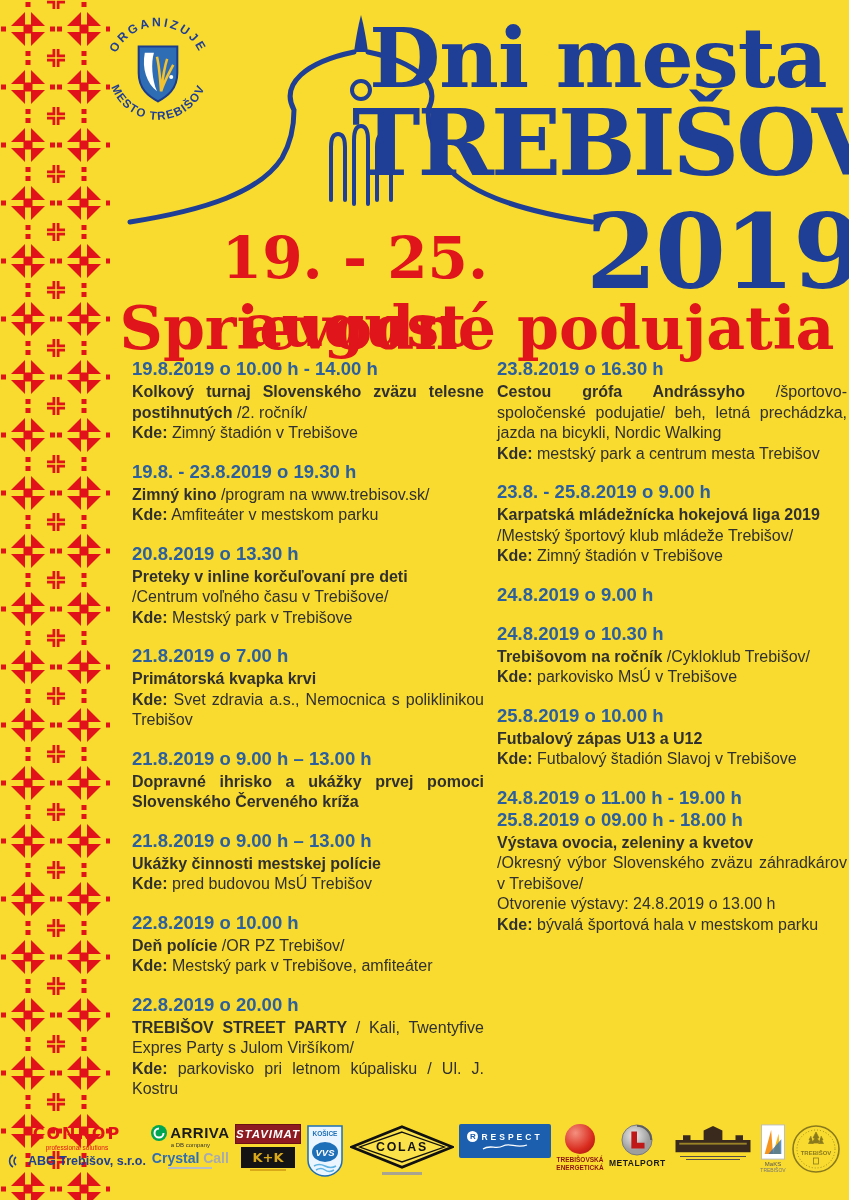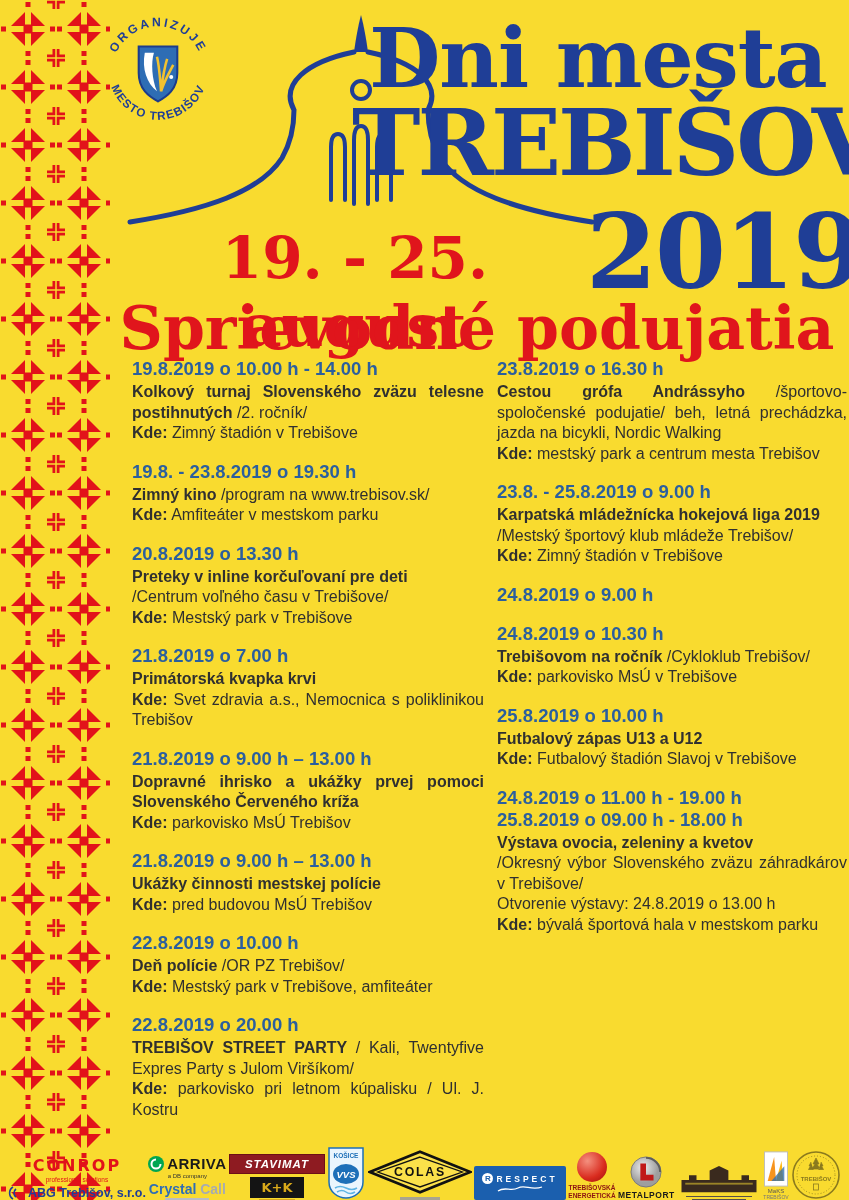--- a/index.html
+++ b/index.html
@@ -26,34 +26,34 @@
   #col-right{left:497px;width:350px;}
   .event{margin-bottom:17px;}
   .ev-date{color:#2B5F9E;font-weight:700;font-size:18.5px;line-height:22px;}
   .ev-body{color:#303030;font-size:16px;line-height:20.5px;text-align:justify;margin-top:2px;}
   .ev-title{font-weight:700;}
   .ev-note{font-weight:400;}
   .ev-note.block{display:block;}
   .ev-extra{font-weight:400;}
   .kde-label{font-weight:700;}
   
-  .footer{position:absolute;left:0;bottom:0;width:100%;height:76px;display:flex;align-items:flex-end;
+  .footer{position:absolute;left:0;bottom:0;width:100%;height:76px;display:flex;align-items:flex-start;
           justify-content:space-between;padding:0 8px;box-sizing:border-box;}
   .sponsor{display:flex;flex-direction:column;align-items:center;justify-content:center;text-align:center;}
   .conrop-name{color:#E2121A;font-weight:800;font-size:16px;letter-spacing:2px;font-family:"DejaVu Sans",sans-serif;}
   .conrop-sub{color:#E2121A;font-size:6.5px;margin:1px 0 3px;}
   .abg-row{display:flex;align-items:center;gap:8px;color:#1F3E96;font-weight:700;font-size:12.5px;}
   .arriva-row{display:flex;align-items:center;gap:3px;}
   .arriva-name{font-weight:800;font-size:15px;color:#1A1A1A;letter-spacing:.5px;}
   .arriva-sub{font-size:6px;color:#333;margin:1px 0 3px;}
   .crystal{font-weight:700;font-size:14px;line-height:1;}
   .c1{color:#2F6DB5;} .c2{color:#A7ABB0;}
   .tagbar{width:44px;height:2px;background:#B9BDC2;margin:2px auto 0;}
   .stavimat{background:#8E1B21;color:#fff;font-style:italic;font-weight:700;font-size:11.5px;
-            padding:3px 15px;letter-spacing:1px;border:1px solid #6D1016;}
+            padding:3px 0;letter-spacing:1px;border:1px solid #6D1016;}
   .kk{background:#141414;color:#D9A91A;font-weight:800;font-size:13px;padding:3px 11px;margin-top:3px;
       font-family:"DejaVu Sans",sans-serif;}
   .kkbar{width:36px;height:1.5px;background:#D9A91A;margin-top:1px;}
   .respect{width:92px;height:34px;background:#1B5FAE;border-radius:2px;display:flex;flex-direction:column;
            align-items:center;justify-content:center;gap:1px;}
   .respect-row{display:flex;align-items:center;gap:3px;}
   .r-circle{width:11px;height:11px;border-radius:50%;background:#fff;color:#1B5FAE;font-size:8px;font-weight:800;
             display:flex;align-items:center;justify-content:center;line-height:1;}
   .respect-name{color:#fff;font-size:8.5px;font-weight:700;letter-spacing:3px;}
   .te-circle{width:30px;height:30px;border-radius:50%;background:radial-gradient(circle at 35% 30%,#F4907F,#D92B1E 60%,#9C0F0C);margin-bottom:2px;}
@@ -176,21 +176,20 @@
         <div class="ev-kde"><span class="kde-label">Kde:</span><span class="kde-text"> Svet zdravia a.s., Nemocnica s poliklinikou Trebišov</span></div>
       </div>
     </div>
 
     <div class="event">
       <div class="ev-dates">
           <div class="ev-date">21.8.2019 o 9.00 h – 13.00 h</div>
         </div>
       <div class="ev-body"><span class="ev-title">Dopravné ihrisko a ukážky prvej pomoci Slovenského Červeného kríža</span>
         
-        <div class="ev-kde"><span class="kde-label">Kde:</span><span class="kde-text"> parkovisko MsÚ Trebišov</span></div>
       </div>
     </div>
 
     <div class="event">
       <div class="ev-dates">
           <div class="ev-date">21.8.2019 o 9.00 h – 13.00 h</div>
         </div>
       <div class="ev-body"><span class="ev-title">Ukážky činnosti mestskej polície</span>
         
         <div class="ev-kde"><span class="kde-label">Kde:</span><span class="kde-text"> pred budovou MsÚ Trebišov</span></div>

